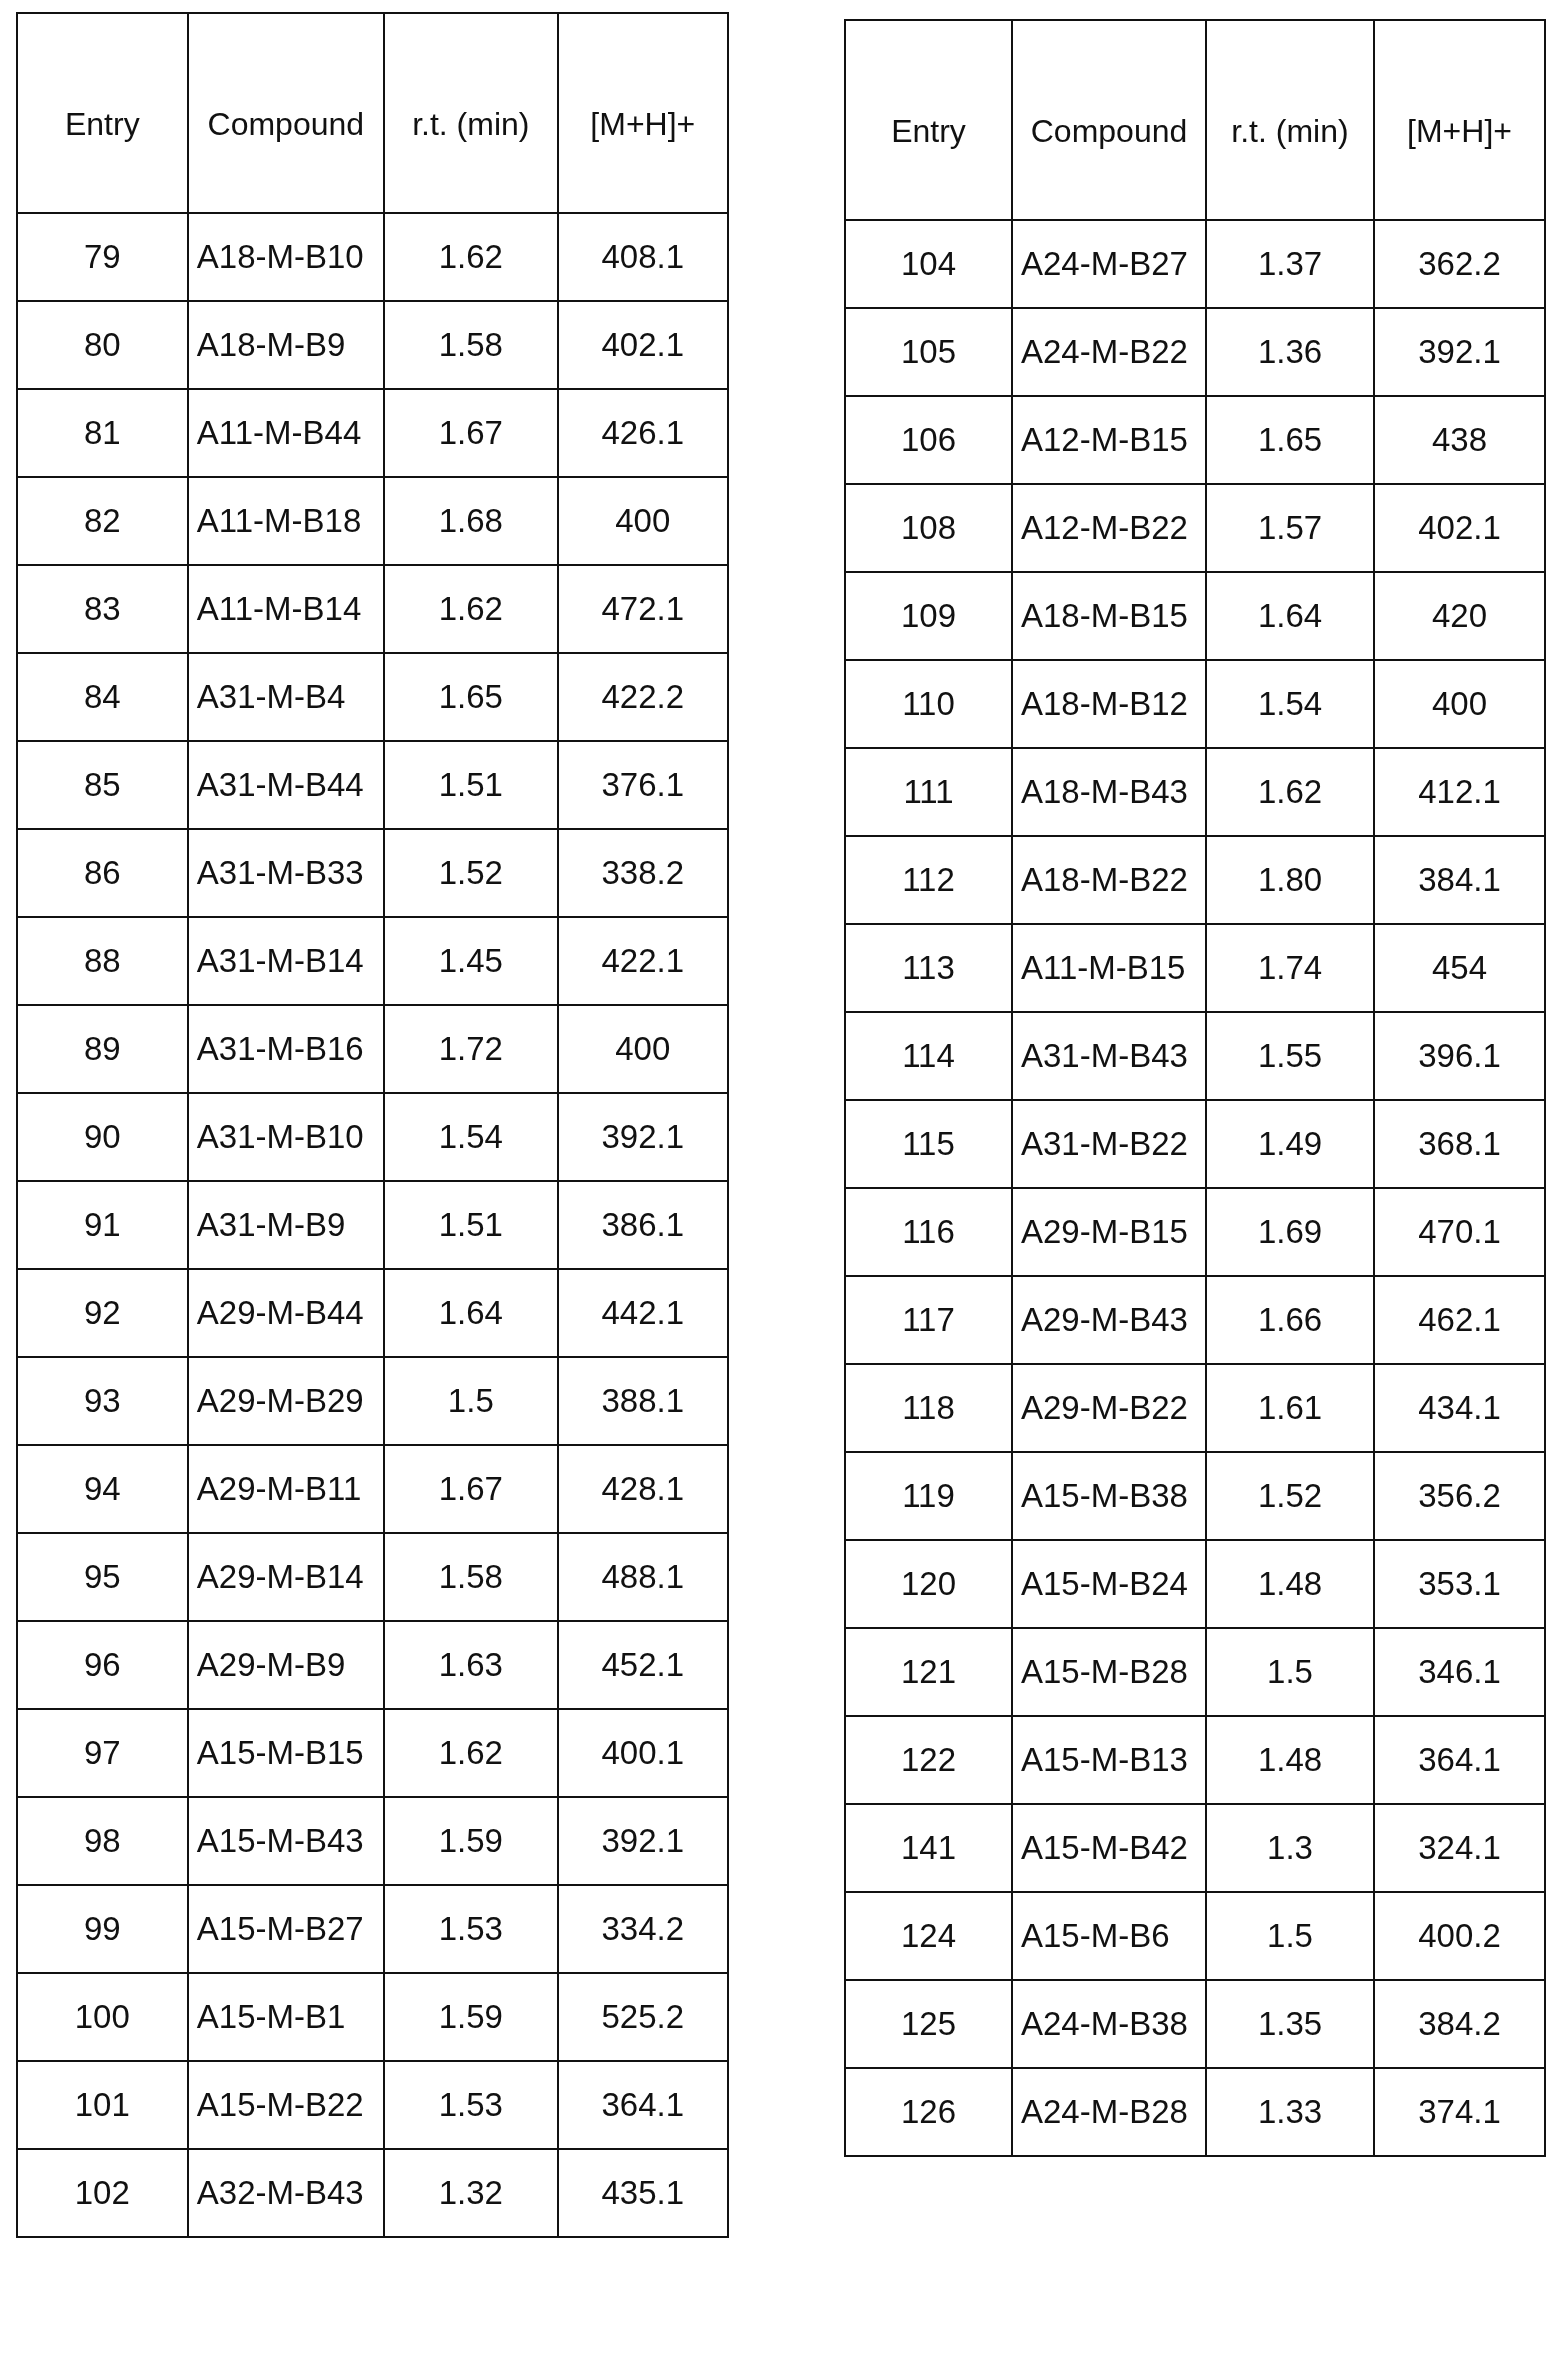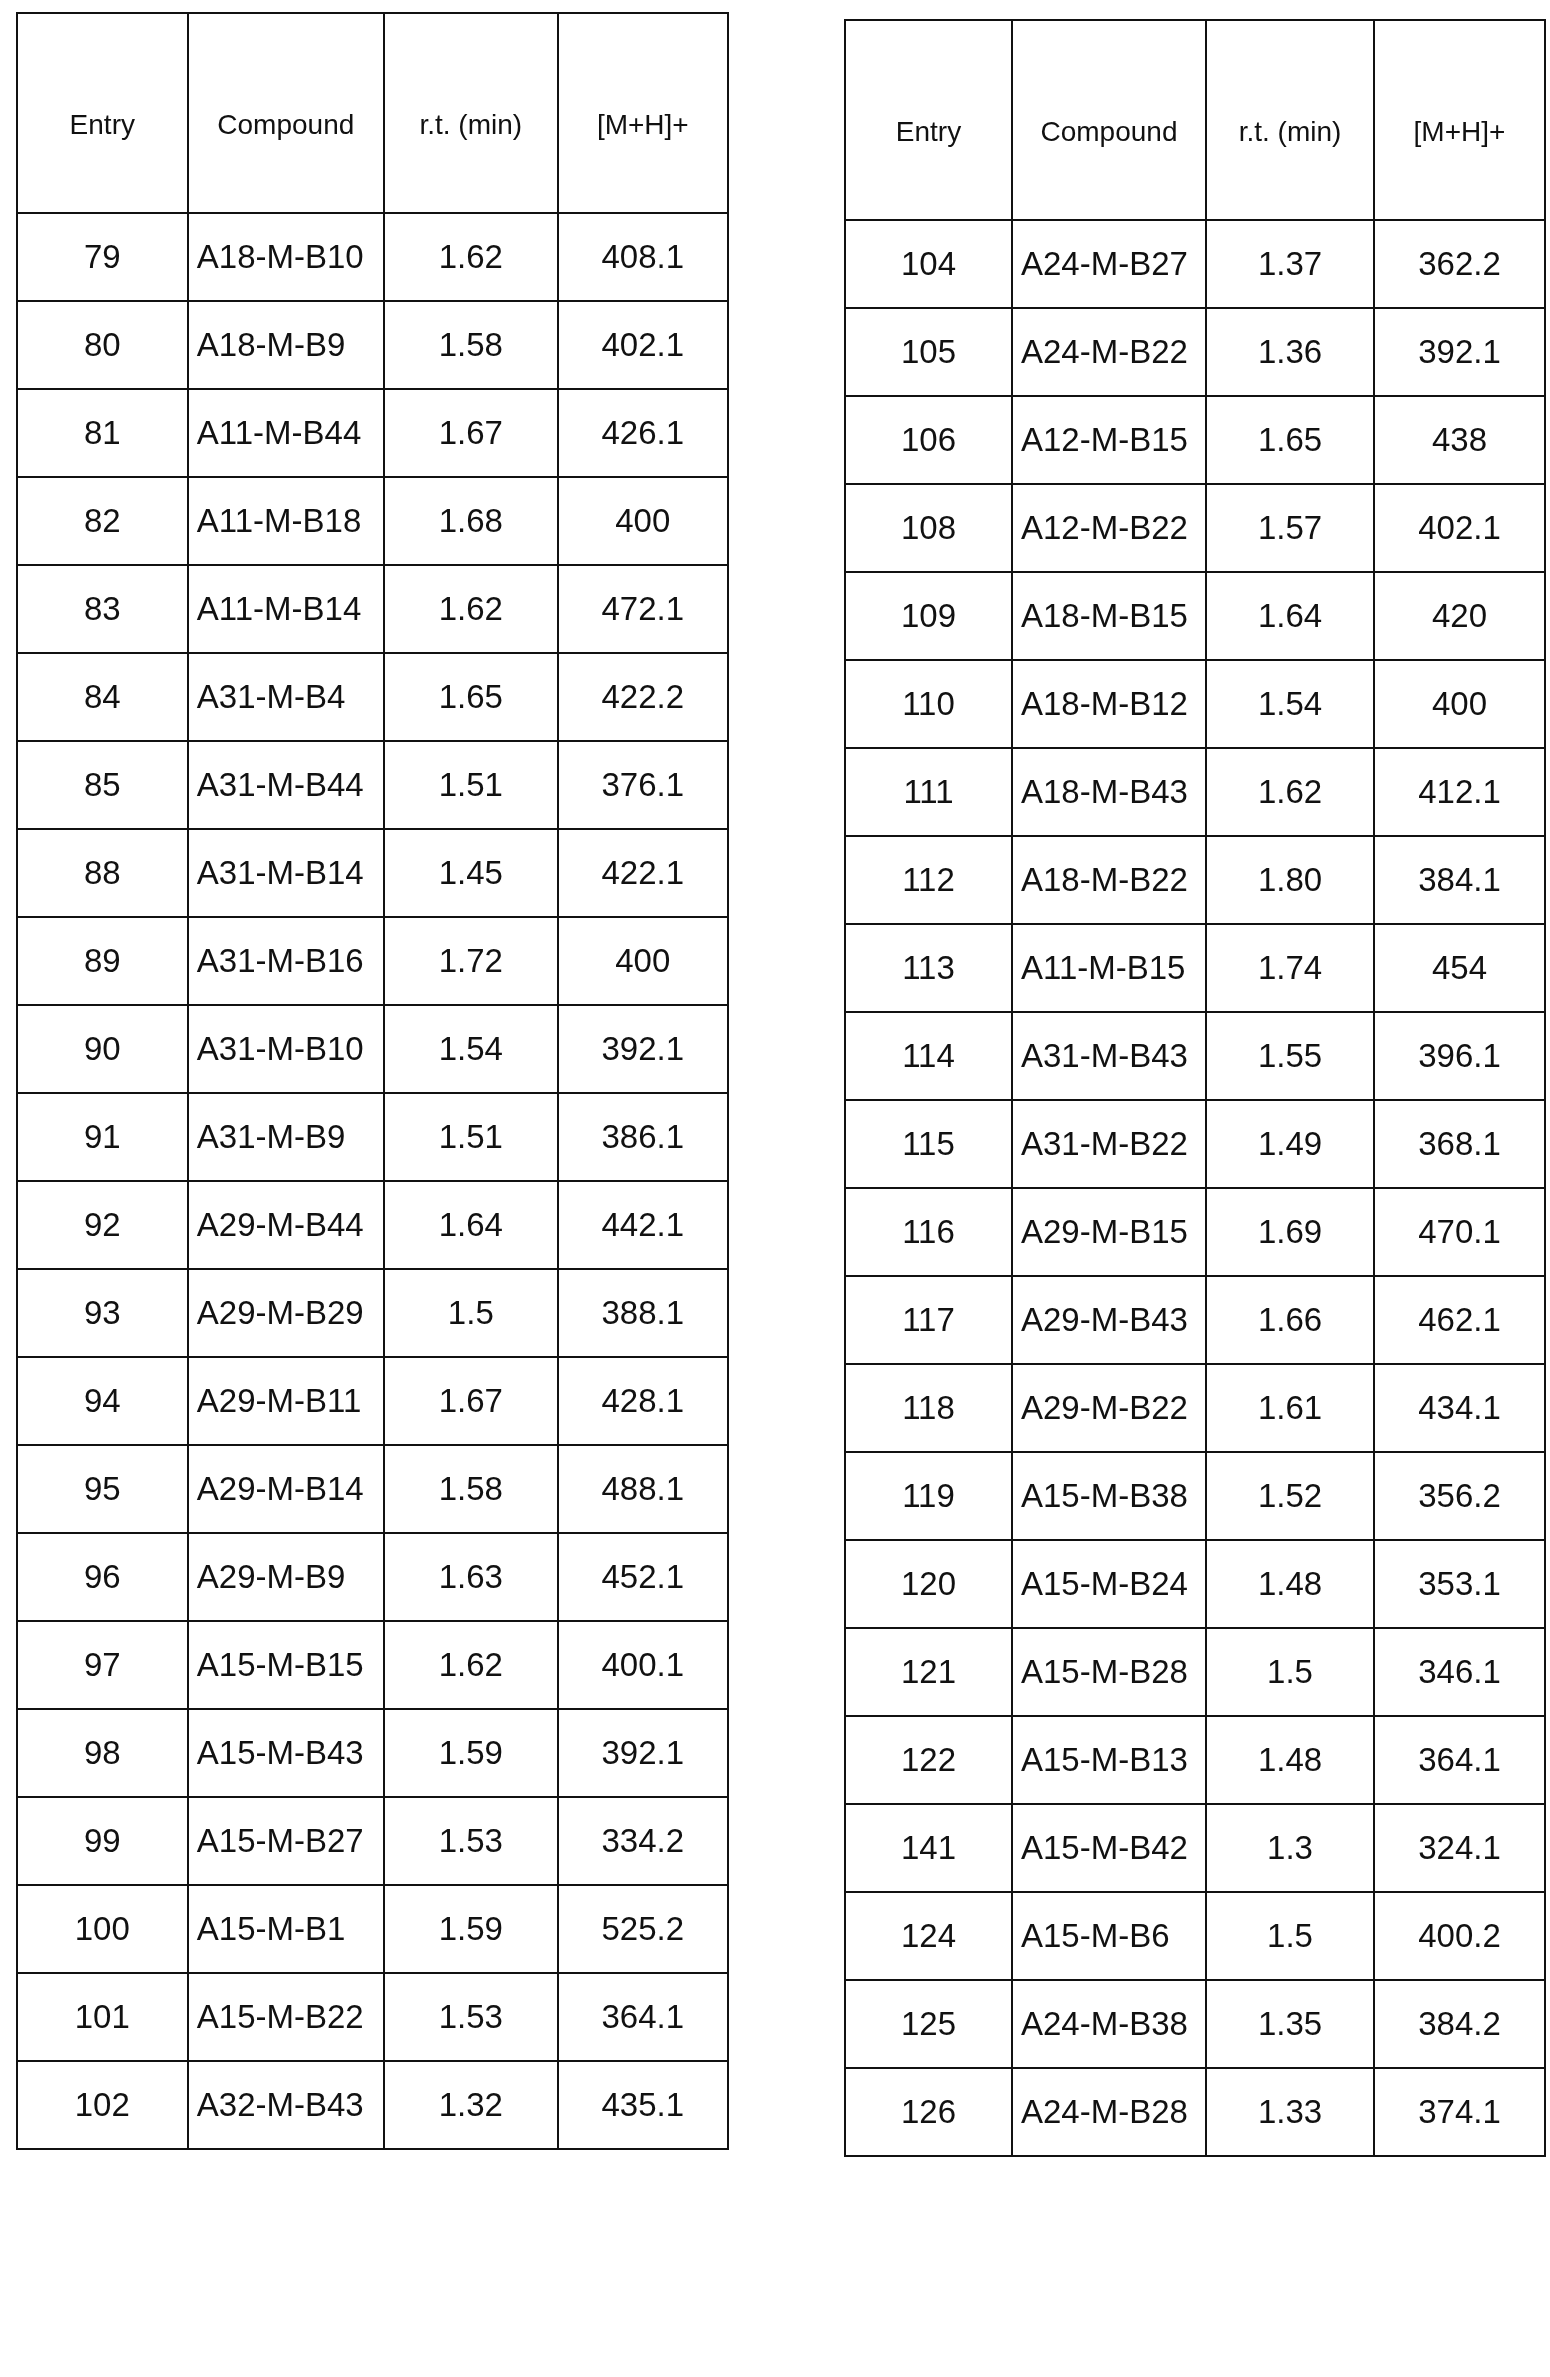--- a/index.html
+++ b/index.html
@@ -3,21 +3,21 @@
 <meta charset="utf-8">
 <style>
   html, body { margin: 0; padding: 0; background: #ffffff; }
   body { width: 1551px; height: 2377px; position: relative; overflow: hidden;
          font-family: "Liberation Sans", sans-serif; color: #111; }
   table.data { position: absolute; border-collapse: collapse; table-layout: fixed; }
   table.data td, table.data th {
     border: 2.6px solid #111; text-align: center; vertical-align: middle;
     font-weight: normal; font-size: 33px; padding: 0; overflow: hidden; white-space: nowrap;
   }
-  table.data th { height: 175px; font-size: 28px; padding-top: 23px; }
+  table.data th { height: 175px; font-size: 32px; padding-top: 23px; }
   table.data td { height: 86px; }
   table.data td.cmp { text-align: left; padding-left: 8px; }
   #tbl-left { left: 15.8px; top: 12.3px; width: 711px; }
   #tbl-right { left: 844px; top: 19px; width: 700px; }
   #tbl-left col.c1 { width: 171px; } #tbl-left col.c2 { width: 196px; }
   #tbl-left col.c3 { width: 174px; } #tbl-left col.c4 { width: 170px; }
   #tbl-right col.c1 { width: 167px; } #tbl-right col.c2 { width: 194px; }
   #tbl-right col.c3 { width: 168px; } #tbl-right col.c4 { width: 171px; }
 </style>
 </head>
@@ -75,20 +75,26 @@
         <td>1.65</td>
         <td>422.2</td>
       </tr>
       <tr>
         <td>85</td>
         <td class="cmp">A31-M-B44</td>
         <td>1.51</td>
         <td>376.1</td>
       </tr>
       <tr>
+        <td>86</td>
+        <td class="cmp">A31-M-B33</td>
+        <td>1.52</td>
+        <td>338.2</td>
+      </tr>
+      <tr>
         <td>88</td>
         <td class="cmp">A31-M-B14</td>
         <td>1.45</td>
         <td>422.1</td>
       </tr>
       <tr>
         <td>89</td>
         <td class="cmp">A31-M-B16</td>
         <td>1.72</td>
         <td>400</td>

